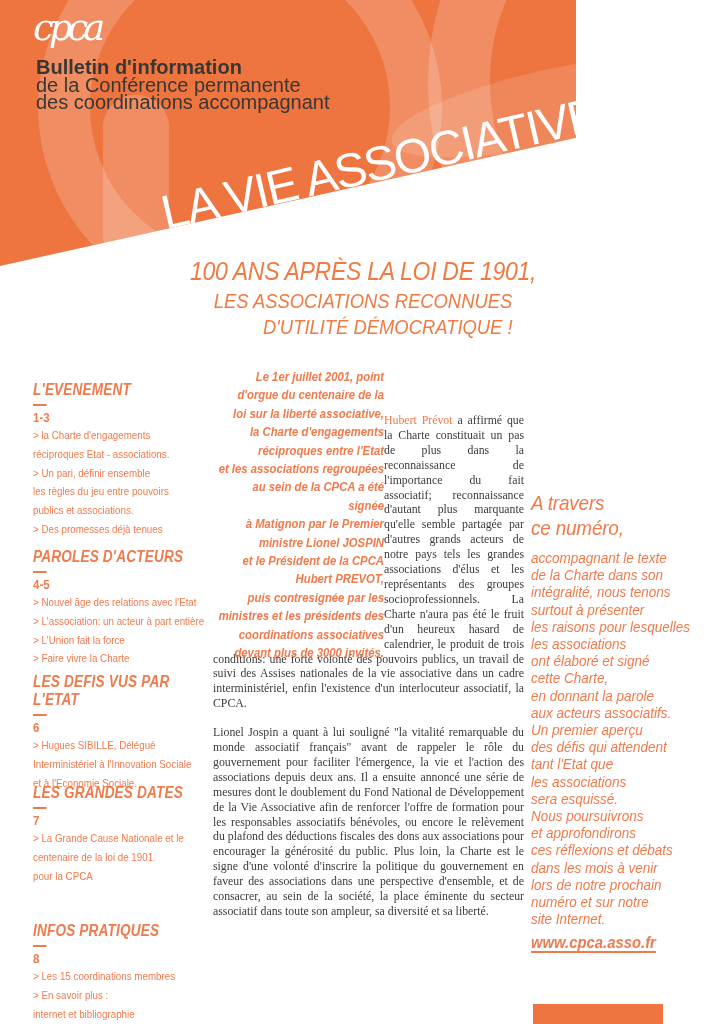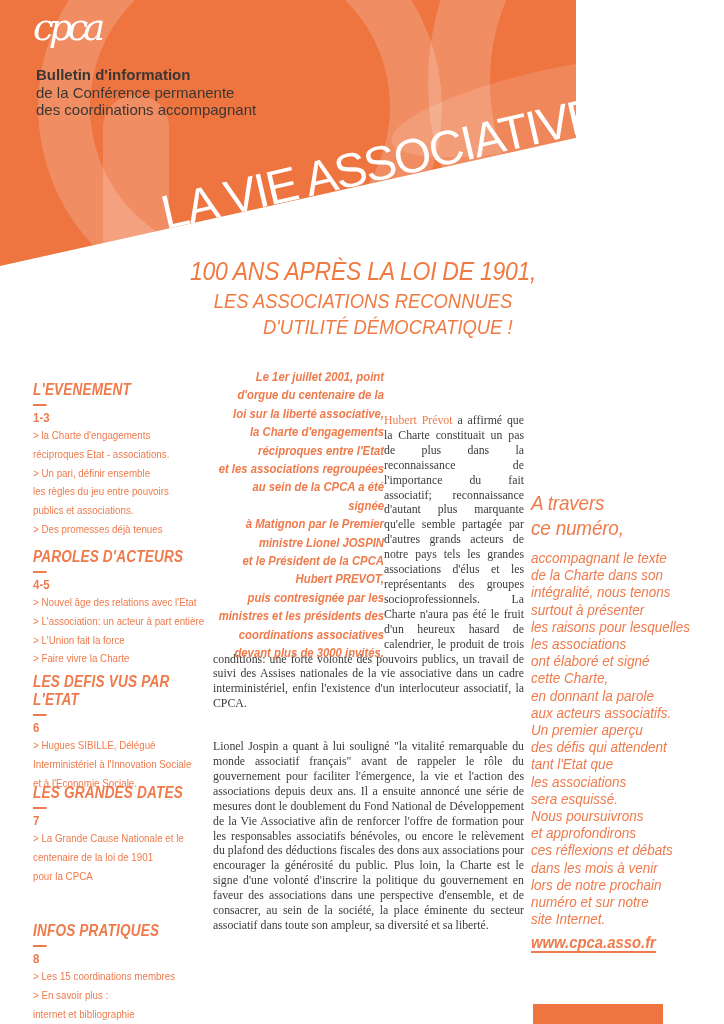--- a/index.html
+++ b/index.html
@@ -10,21 +10,21 @@
   .header{position:absolute;left:0;top:0;width:576px;height:270px;background:#ee7440;
           clip-path:polygon(0 0,633px 0,656px 120px,0 266px);}
   .swirl{position:absolute;border-radius:50%;pointer-events:none;}
   .ring1{left:38px;top:-95px;width:300px;height:300px;border:52px solid rgba(255,255,255,.18);}
   .ring2{left:428px;top:-195px;width:430px;height:430px;border:62px solid rgba(255,255,255,.18);}
   .bar1{left:103px;top:95px;width:66px;height:175px;background:rgba(255,255,255,.18);border-radius:32px;}
   .wave1{left:388px;top:68px;width:340px;height:76px;background:rgba(255,255,255,.14);
          border-radius:50%;transform:rotate(-12deg);}
   .logo{position:absolute;left:33px;top:6px;font-family:"DejaVu Serif",serif;font-style:italic;
         font-size:37px;color:#fff;letter-spacing:-5px;}
-  .bulletin{position:absolute;left:36px;top:66px;font-size:15px;line-height:17.5px;color:#3a3733;}
+  .bulletin{position:absolute;left:36px;top:59px;font-size:20px;line-height:17.5px;color:#3a3733;}
   .bulletin .b1{font-weight:bold;}
   .bulletin .issue{color:#ffffff;font-weight:bold;}
   .masthead-title{position:absolute;left:162px;top:186px;font-size:48px;color:#ffffff;
         letter-spacing:-1.5px;white-space:nowrap;transform:rotate(-13deg);transform-origin:0 50%;}
 
   
   .title{position:absolute;left:148px;top:257px;width:430px;text-align:center;color:#ef7a42;
          font-style:italic;transform:scaleX(.92);transform-origin:50% 0;}
   .title .t1{font-size:25px;letter-spacing:-.3px;}
   .title .t2{font-size:20px;margin-top:4px;}
@@ -47,21 +47,21 @@
 
   
   .article{position:absolute;left:213px;top:368px;width:311px;}
   .intro-float{float:left;width:171px;height:276px;}
   .intro-inner{width:192px;margin-left:-21px;transform:scaleX(.87);transform-origin:100% 0;
         text-align:right;color:#ef7a4b;font-weight:bold;font-style:italic;font-size:13px;
         line-height:18.4px;white-space:pre-line;}
   .body-text{font-family:"Liberation Serif",serif;font-size:11.8px;line-height:14.9px;
         text-align:justify;color:#3b3b3b;}
   .p1{margin:45px 0 8px;}
-  .p2{margin:28px 0 0;}
+  .p2{margin:14px 0 0;}
   .hl{color:#ef7a4b;}
 
   
   .aside{position:absolute;left:531px;top:490px;width:190px;color:#ef7a4b;font-style:italic;
          transform:scaleX(.9);transform-origin:0 0;}
   .aside-title{font-size:21px;line-height:25px;letter-spacing:-.2px;white-space:pre-line;}
   .aside-body{margin-top:9px;font-size:15px;line-height:17.2px;white-space:pre-line;}
   .aside-link{display:inline-block;margin-top:6px;font-size:16.5px;font-weight:bold;color:#ef7a4b;
          text-decoration:underline;text-decoration-thickness:2px;text-underline-offset:3px;cursor:pointer;}
 

